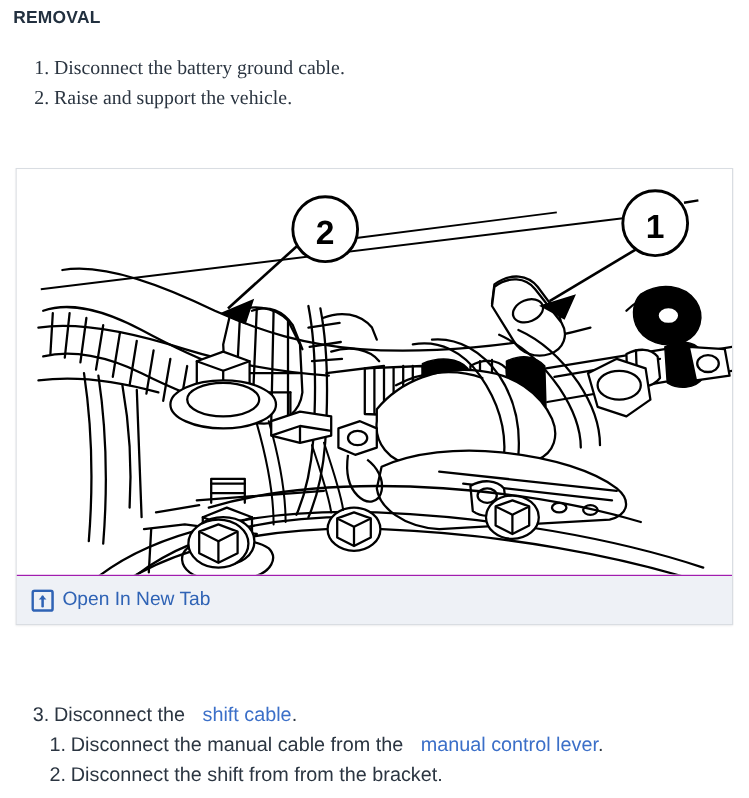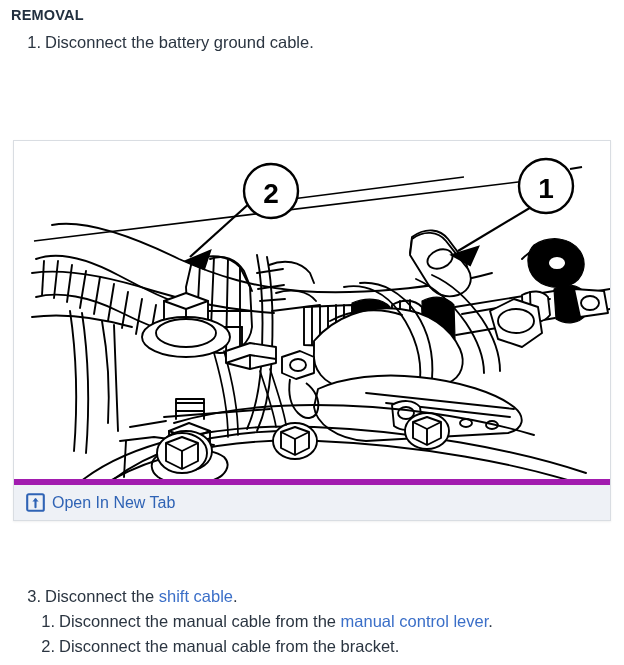--- a/index.html
+++ b/index.html
@@ -27,22 +27,23 @@
     left: 11px;
     top: 7px;
     font-size: 14.5px;
     font-weight: bold;
     letter-spacing: 0.2px;
     color: #22303f;
   }
   .steps-top {
     position: absolute;
     left: 11px;
-    top: 30px;
+    top: 44px;
     width: 600px;
+    font-family: Liberation Serif, serif;
   }
   .steps-bottom {
     position: absolute;
     left: 11px;
     top: 584px;
     width: 600px;
   }
   .step-line {
     font-size: 16.5px;
     line-height: 25px;
@@ -54,20 +55,21 @@
     width: 18px;
     text-align: right;
     margin-right: 4px;
   }
   .indent-1 { padding-left: 12px; }
   .indent-2 { padding-left: 26px; }
   a.lnk, .lnk {
     color: #3b6fc8;
     text-decoration: none;
     cursor: pointer;
+    margin-left: 10px;
   }
 
   
   .figure-box {
     position: absolute;
     left: 13px;
     top: 140px;
     width: 598px;
     height: 381px;
     background: #ffffff;
@@ -89,21 +91,21 @@
   }
 
   
   .fig-toolbar {
     position: absolute;
     left: 0;
     bottom: 0;
     width: 596px;
     height: 41px;
     background: #eef1f6;
-    border-top: 6px solid #a21caf;
+    border-top: 1px solid #a21caf;
     box-sizing: border-box;
     display: flex;
     align-items: center;
     justify-content: space-between;
     padding: 0 12px;
   }
   .tb-btn {
     display: flex;
     align-items: center;
     gap: 7px;
@@ -121,20 +123,23 @@
 </head>
 <body>
 
 <div class="page">
 
   <div class="section-title">REMOVAL</div>
 
   <div class="steps-top">
     <div class="step-line indent-1">
       <span class="num">1.</span><span>Disconnect the battery ground cable.</span>
+    </div>
+    <div class="step-line indent-1">
+      <span class="num">2.</span><span>Raise and support the vehicle.</span>
     </div>
   </div>
 
   <div class="figure-box">
 
     <div class="figure-canvas">
       <svg width="596" height="338" viewBox="0 0 596 338" xmlns="http://www.w3.org/2000/svg">
         <rect x="0" y="0" width="596" height="338" fill="#ffffff"></rect>
 
         <g fill="none" stroke="#000000" stroke-width="1.9" stroke-linecap="round" stroke-linejoin="round">
@@ -383,18 +388,18 @@
 
     <div class="step-line indent-1">
       <span class="num">3.</span><span>Disconnect the </span><span class="lnk">shift cable</span><span>.</span>
     </div>
 
     <div class="step-line indent-2">
       <span class="num">1.</span><span>Disconnect the manual cable from the </span><span class="lnk">manual control lever</span><span>.</span>
     </div>
 
     <div class="step-line indent-2">
-      <span class="num">2.</span><span>Disconnect the manual cable from the bracket.</span>
+      <span class="num">2.</span><span>Disconnect the shift from from the bracket.</span>
     </div>
 
   </div>
 
 </div>
 
 </body></html>

